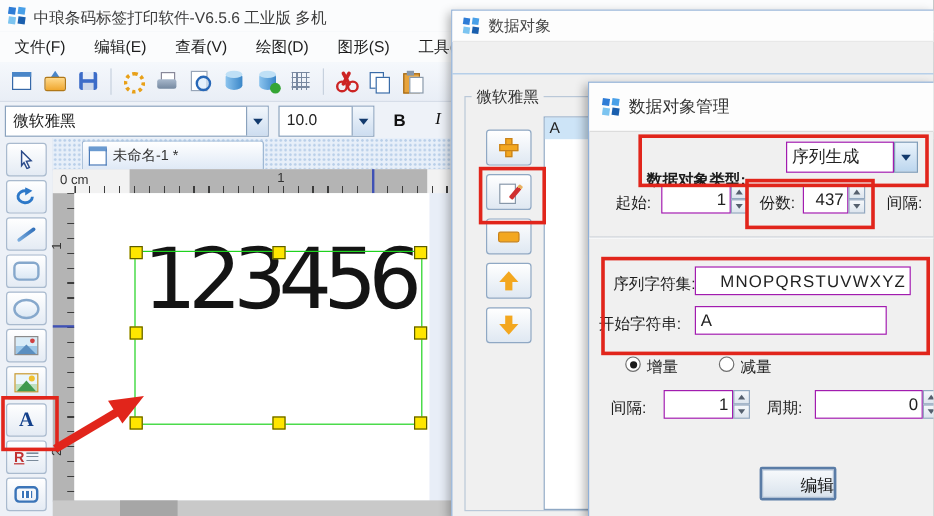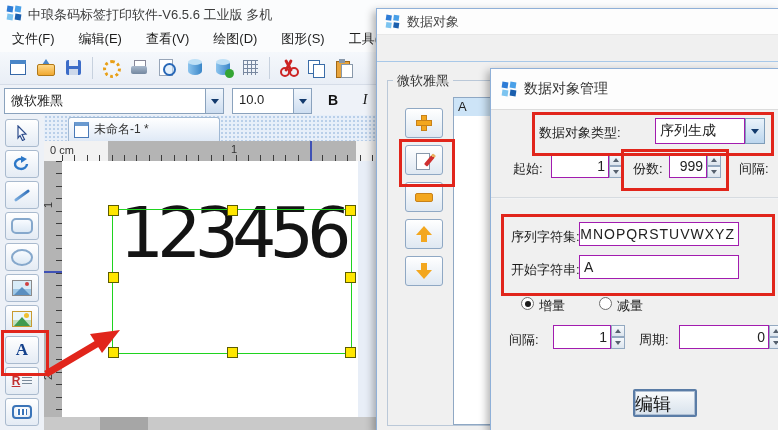--- a/index.html
+++ b/index.html
@@ -146,21 +146,21 @@
   .field.right{justify-content:flex-end;padding-right:3px;}
   .field.left{padding-left:4px;}
   .spin{position:absolute;width:14px;height:24px;display:flex;flex-direction:column;}
   .spin b{flex:1;background:linear-gradient(#f5f8fb,#dde5ee);border:1px solid #93a8c0;display:flex;align-items:center;justify-content:center;}
   .spin b.up:after{content:"";border:3px solid transparent;border-bottom:4px solid #55606e;margin-top:-3px;}
   .spin b.dn:after{content:"";border:3px solid transparent;border-top:4px solid #55606e;margin-bottom:-3px;}
   .sep2{position:absolute;left:0;width:288px;height:2px;background:linear-gradient(#c9cfd6,#ffffff);}
   .radio{position:absolute;width:13px;height:13px;border:1px solid #6e6e6e;border-radius:50%;background:#fff;box-sizing:border-box;}
   .radio.on:after{content:"";position:absolute;left:2.5px;top:2.5px;width:6px;height:6px;border-radius:50%;background:#1c1c1c;}
   .pushbtn{position:absolute;height:28px;background:linear-gradient(#f8fafc,#d8e2ec);border:1px solid #7a96b8;
-           border-radius:2px;text-align:left;font-size:18px;color:#111;line-height:26px;box-sizing:border-box;}
+           border-radius:2px;text-align:right;font-size:14px;color:#111;line-height:26px;box-sizing:border-box;}
   .pushbtn.default{border:2px solid #5a7ca6;box-shadow:0 0 0 1px #aebfd4 inset;}
   .pushbtn.focused i{position:absolute;left:3px;top:3px;right:3px;bottom:3px;border:1px dotted #555;display:block;}
 
   .redbox{position:absolute;border:3px solid #e1251b;z-index:30;pointer-events:none;}
 </style>
 </head>
 <body>
 
 <div id="root">
 
@@ -415,55 +415,55 @@
     <div class="dtitle">
       <svg width="16" height="16">
         <rect x="1" y="1" width="6" height="6" fill="#2e7cd6" transform="rotate(8 4 4)"></rect>
         <rect x="9" y="1" width="6" height="6" fill="#49a0e8" transform="rotate(8 12 4)"></rect>
         <rect x="1" y="9" width="6" height="6" fill="#7cc4f0" transform="rotate(8 4 12)"></rect>
         <rect x="9" y="9" width="6" height="6" fill="#1a5fae" transform="rotate(8 12 12)"></rect>
       </svg>
       <span>数据对象管理</span>
     </div>
 
-    <span class="lbl" style="left:48px;top:55px;">数据对象类型:</span>
+    <span class="lbl" style="left:48px;top:72px;font-weight:bold;">数据对象类型:</span>
     <div class="field left" style="left:164px;top:49px;width:90px;height:26px;">
       <span>序列生成</span>
     </div>
     <span class="ddbtn abs" style="left:254px;top:49px;width:20px;height:26px;background:linear-gradient(#eaf3fb,#bcd6ee);border:1px solid #7f9db9;">
         <i class="dar"></i>
       </span>
     <div class="redbox" style="left:41px;top:43px;width:236px;height:38px;"></div>
 
     <span class="lbl" style="left:22px;top:91px;">起始:</span>
     <div class="field right" style="left:60px;top:85px;width:58px;height:24px;">
       <span>1</span>
     </div>
     <span class="spin" style="left:118px;top:85px;">
         <b class="up"></b>
         <b class="dn"></b>
       </span>
     <span class="lbl" style="left:142px;top:91px;">份数:</span>
     <div class="field right" style="left:178px;top:85px;width:38px;height:24px;">
-      <span>999</span>
+      <span>437</span>
     </div>
     <span class="spin" style="left:216px;top:85px;">
         <b class="up"></b>
         <b class="dn"></b>
       </span>
     <span class="lbl" style="left:248px;top:91px;">间隔:</span>
     <div class="redbox" style="left:130px;top:80px;width:102px;height:36px;"></div>
 
     <div class="sep2" style="top:128px;"></div>
 
     <span class="lbl" style="left:20px;top:159px;">序列字符集:</span>
-    <div class="field right" style="left:88px;top:153px;width:160px;height:24px;letter-spacing:1px;">
+    <div class="field right" style="left:88px;top:153px;width:180px;height:24px;letter-spacing:1px;">
       <span>MNOPQRSTUVWXYZ</span>
     </div>
-    <span class="lbl" style="left:20px;top:192px;">开始字符串:</span>
+    <span class="lbl" style="left:8px;top:192px;">开始字符串:</span>
     <div class="field left" style="left:88px;top:186px;width:160px;height:24px;">
       <span>A</span>
     </div>
     <div class="redbox" style="left:10px;top:145px;width:268px;height:76px;"></div>
 
     <span class="radio on" style="left:30px;top:228px;"></span>
     <span class="lbl" style="left:48px;top:228px;">增量</span>
     <span class="radio" style="left:108px;top:228px;"></span>
     <span class="lbl" style="left:126px;top:228px;">减量</span>
 

